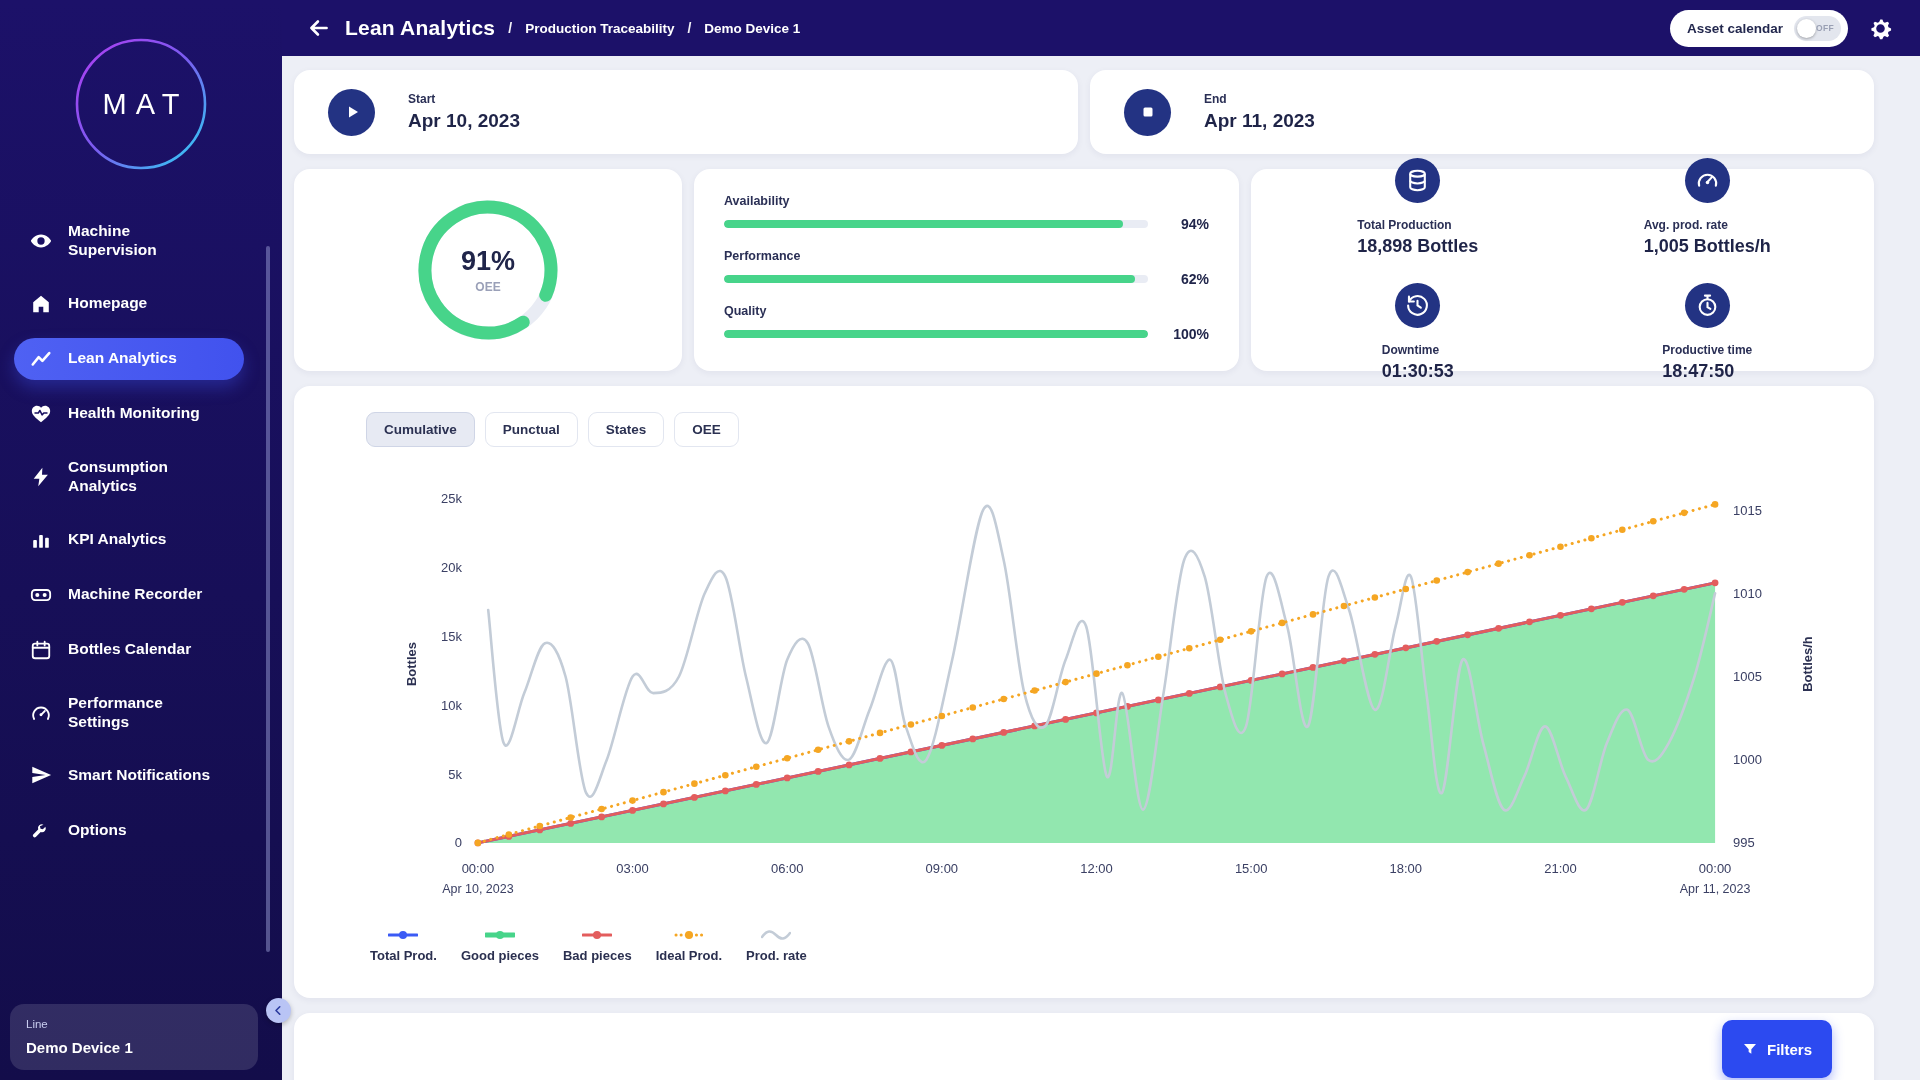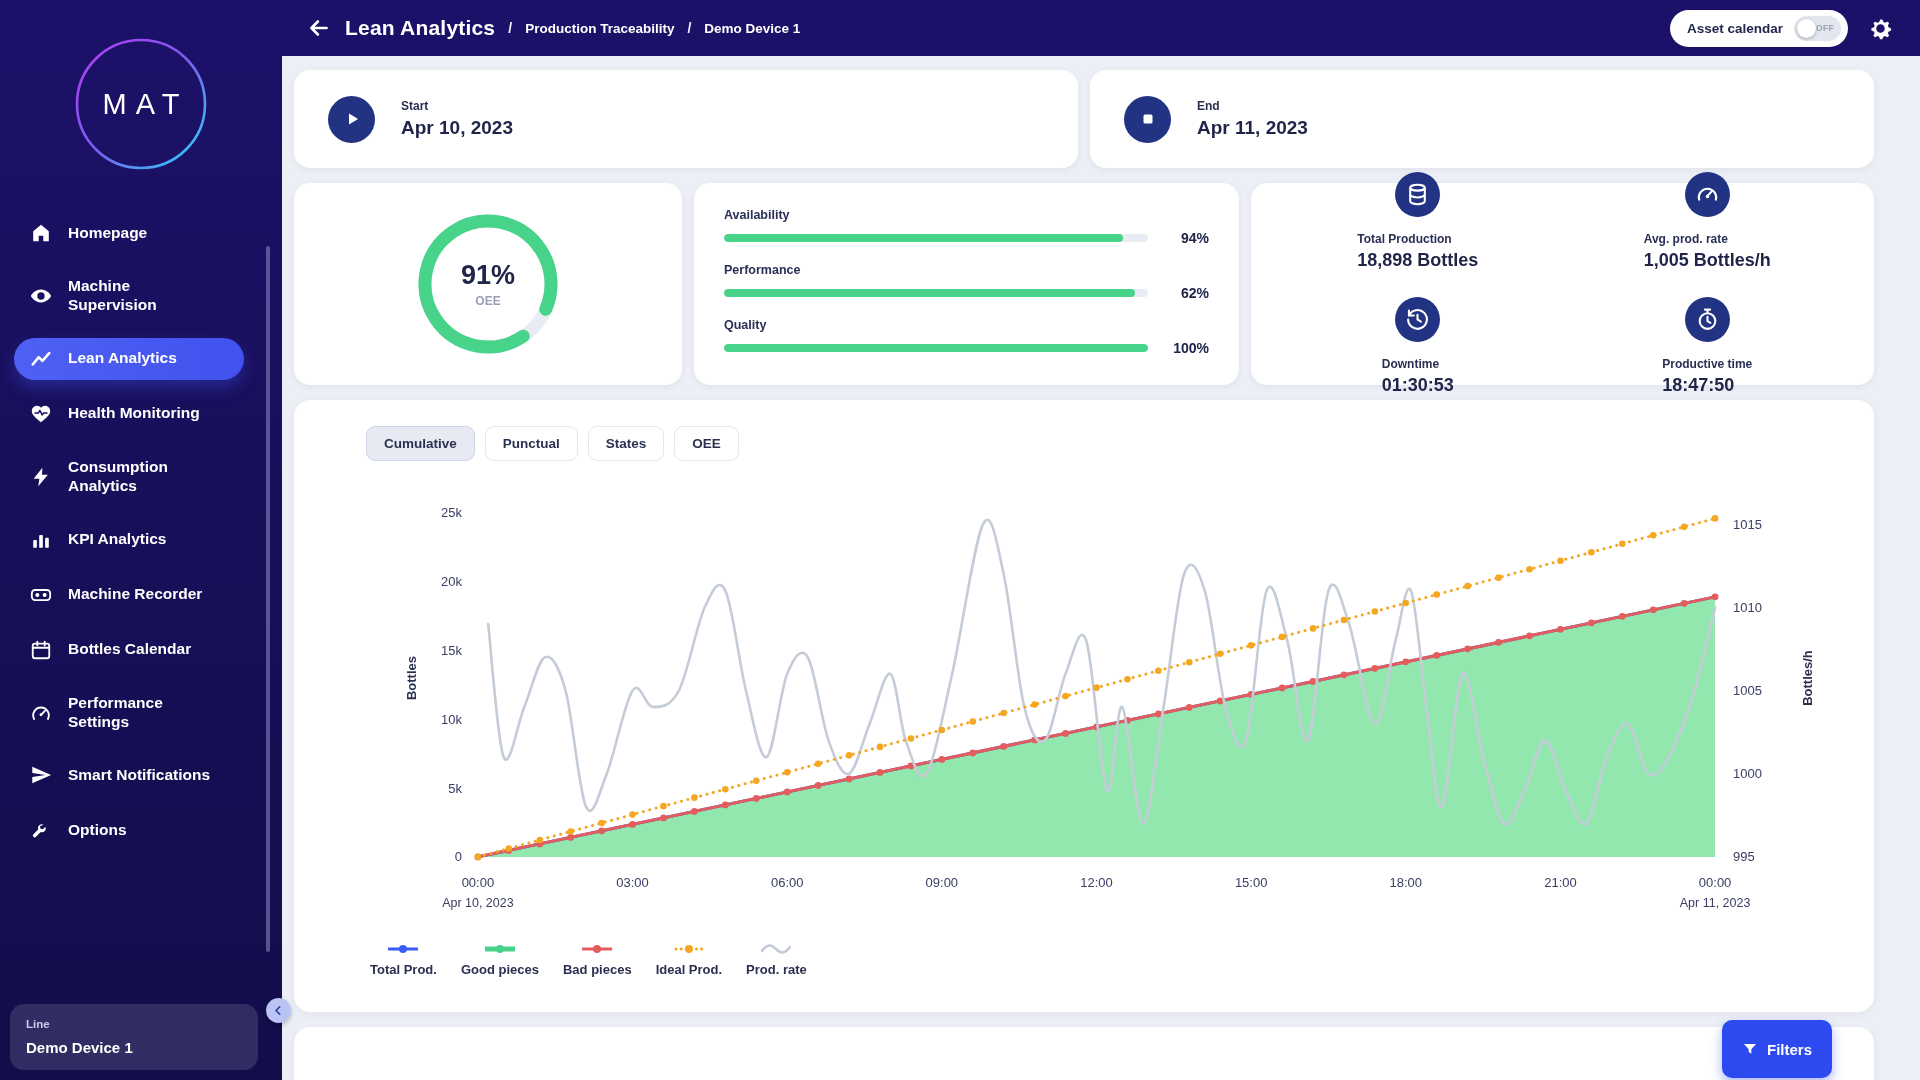--- a/index.html
+++ b/index.html
@@ -15,21 +15,21 @@
   .logo svg { width:142px; height:142px; }
   .logo-text { position:absolute; font-size:29px; letter-spacing:9px; font-weight:400; color:#fff; padding-left:9px; }
   .menu { display:flex; flex-direction:column; gap:13px; padding:4px 38px 0 14px; }
   .side-item { display:flex; align-items:center; gap:16px; padding:10px 16px; border-radius:26px; cursor:pointer; }
   .side-item.active { background:linear-gradient(90deg,#4f61f3,#4152ee); box-shadow:0 8px 16px rgba(62,82,238,.35); }
   .s-icon { width:22px; height:22px; flex:0 0 22px; display:block; }
   .s-icon svg { width:100%; height:100%; display:block; }
   .s-label { font-size:15.5px; font-weight:700; line-height:1.22; max-width:150px; color:#fff; }
   .side-scroll { position:absolute; right:12px; top:246px; width:4px; height:706px; background:rgba(165,170,225,.45); border-radius:2px; cursor:pointer; }
   .line-card { position:absolute; left:10px; bottom:10px; width:248px; background:rgba(255,255,255,.13); border-radius:14px; padding:14px 16px; cursor:pointer; }
-  .line-label { font-size:11.5px; font-weight:700; color:#c9cdef; margin-bottom:9px; }
+  .line-label { font-size:11.5px; font-weight:400; color:#c9cdef; margin-bottom:9px; }
   .line-value { font-size:15px; font-weight:700; color:#fff; }
   .collapse-btn { position:absolute; left:266px; top:998px; width:25px; height:25px; border-radius:50%; background:#b9c4f5; border:none; color:#2b3a9e; display:flex; align-items:center; justify-content:center; cursor:pointer; z-index:9; box-shadow:0 2px 5px rgba(0,0,0,.25); }
   .cicon { width:15px; height:15px; display:block; }
   .cicon svg { width:100%; height:100%; display:block; }
 
   
   .right { flex:1; display:flex; flex-direction:column; position:relative; }
   .topbar { height:56px; flex:0 0 56px; background:#1c1169; display:flex; align-items:center; padding:0 26px 0 24px; gap:13px; color:#fff; }
   .back { background:none; border:none; color:#fff; width:26px; height:26px; padding:0; cursor:pointer; flex:0 0 26px; }
   .back svg, .gear svg { width:100%; height:100%; display:block; }
@@ -43,21 +43,21 @@
   .knob { position:absolute; left:3px; top:3px; width:19px; height:19px; border-radius:50%; background:#fff; box-shadow:0 1px 3px rgba(0,0,0,.3); }
   .off-text { position:absolute; right:7px; top:50%; transform:translateY(-50%); font-size:8.5px; font-weight:700; color:#9aa0b4; letter-spacing:.3px; }
   .gear { background:none; border:none; color:#fff; width:27px; height:27px; padding:0; cursor:pointer; margin-left:6px; flex:0 0 27px; }
 
   
   .content { flex:1; padding:14px 46px 0 12px; display:flex; flex-direction:column; gap:15px; overflow:hidden; }
   .content > * { flex-shrink:0; }
   .card { background:#fff; border-radius:16px; box-shadow:0 2px 7px rgba(30,40,90,.06); }
   .row { display:flex; gap:12px; }
 
-  .period-card { flex:1; height:98px; display:flex; align-items:center; gap:26px; padding-left:34px; }
+  .period-card { flex:1; height:84px; display:flex; align-items:center; gap:33px; padding-left:34px; }
   .circle-btn { width:47px; height:47px; flex:0 0 47px; border-radius:50%; background:#233383; border:none; color:#fff; display:flex; align-items:center; justify-content:center; cursor:pointer; }
   .pic { width:24px; height:24px; display:block; }
   .pic svg { width:100%; height:100%; display:block; }
   .p-label { font-size:12px; font-weight:700; color:#2a2f55; margin-bottom:4px; }
   .p-date { font-size:19px; font-weight:800; color:#1f2448; }
 
   .row2 { height:202px; }
   .oee-card { flex:0 0 388px; display:flex; align-items:center; justify-content:center; }
   .donut-wrap { position:relative; width:162px; height:162px; }
   .donut-wrap svg { width:100%; height:100%; display:block; }
@@ -118,32 +118,32 @@
           </linearGradient>
         </defs>
         <circle cx="71" cy="71" r="64" fill="none" stroke="url(#lg)" stroke-width="2.6"></circle>
       </svg>
       <span class="logo-text">MAT</span>
     </div>
     <nav id="menu" class="menu">
         <div class="side-item">
           <span class="s-icon">
             <svg viewBox="0 0 24 24">
+              <path fill="currentColor" fill-rule="evenodd" d="M12 5C6 5 1.7 10 1 12c.7 2 5 7 11 7s10.3-5 11-7c-.7-2-5-7-11-7Zm0 11a4 4 0 1 1 0-8 4 4 0 0 1 0 8Z"></path>
+            </svg>
+          </span>
+          <span class="s-label">Machine Supervision</span>
+        </div>
+        <div class="side-item">
+          <span class="s-icon">
+            <svg viewBox="0 0 24 24">
               <path d="M12 3 3.5 10.2V21h6v-6h5v6h6V10.2Z" fill="currentColor"></path>
             </svg>
           </span>
           <span class="s-label">Homepage</span>
-        </div>
-        <div class="side-item">
-          <span class="s-icon">
-            <svg viewBox="0 0 24 24">
-              <path fill="currentColor" fill-rule="evenodd" d="M12 5C6 5 1.7 10 1 12c.7 2 5 7 11 7s10.3-5 11-7c-.7-2-5-7-11-7Zm0 11a4 4 0 1 1 0-8 4 4 0 0 1 0 8Z"></path>
-            </svg>
-          </span>
-          <span class="s-label">Machine Supervision</span>
         </div>
         <div class="side-item active">
           <span class="s-icon">
             <svg viewBox="0 0 24 24">
               <path d="M3 18 9.5 10l4 4L21 5.5" stroke="currentColor" stroke-width="2.8" fill="none" stroke-linecap="round" stroke-linejoin="round"></path>
             </svg>
           </span>
           <span class="s-label">Lean Analytics</span>
         </div>
         <div class="side-item">

